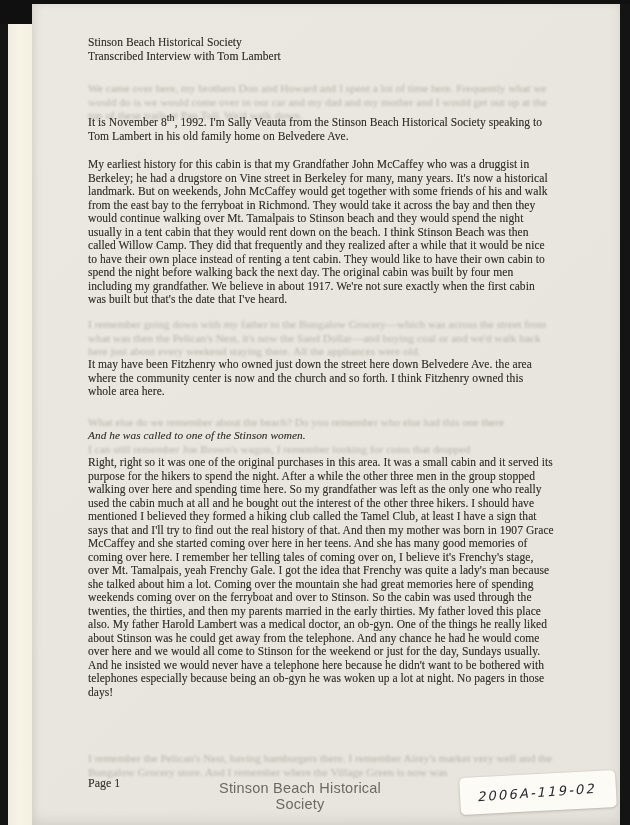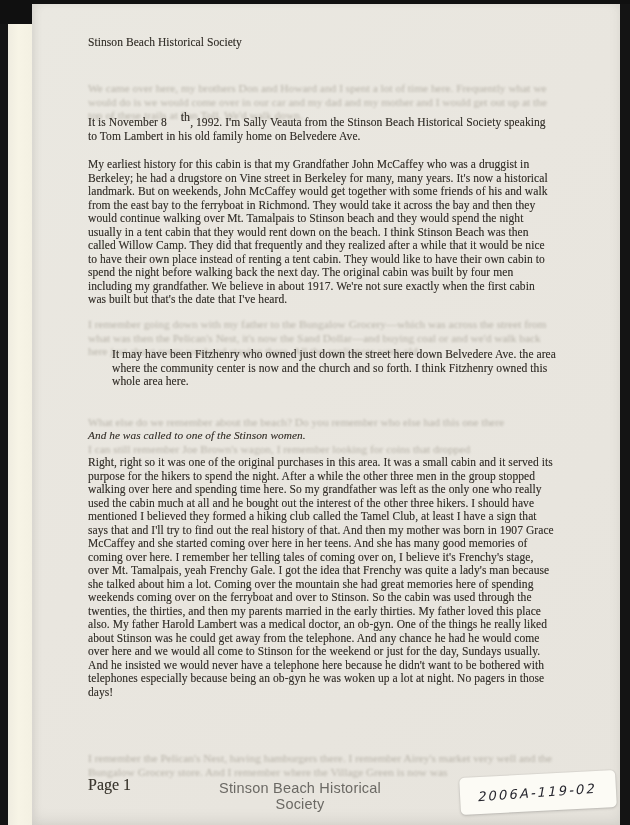--- a/index.html
+++ b/index.html
@@ -18,34 +18,34 @@
     background:linear-gradient(135deg,#eae8e1 0%,#e9e6df 45%,#e7e4dd 100%);
     box-shadow:inset 0 -6px 14px rgba(0,0,0,0.06), inset 3px 0 8px rgba(0,0,0,0.05);
     z-index:2;
   }
   .tblock{
     position:absolute;left:56px;width:466px;
     font-size:11.55px;line-height:13.5px;color:#36322c;
     text-shadow:0 0 0.5px rgba(70,64,58,0.5);
     letter-spacing:0.05px;
   }
-  .tblock sup{font-size:12px;line-height:0;margin-left:14px;}
+  .tblock sup{font-size:10px;line-height:0;}
   .q{
     font-style:italic;color:#3a352e;font-size:11.3px;
   }
   .ghost{
     position:absolute;left:56px;width:468px;overflow:hidden;
     font-size:11.4px;line-height:13.5px;
     color:#8f897c;opacity:0.55;filter:blur(1.1px);
     z-index:0;
   }
   .above{z-index:3;}
   .footer-pagenum{
     position:absolute;left:56px;top:772px;
-    font-size:16px;color:#3b372f;z-index:3;
+    font-size:12px;color:#3b372f;z-index:3;
     text-shadow:0 0 0.5px rgba(70,64,58,0.5);
   }
   .watermark{
     position:absolute;left:168px;top:776px;width:200px;
     font-family:"Liberation Sans", sans-serif;
     font-size:14.5px;color:#6b6964;letter-spacing:0.2px;
     text-align:center;z-index:3;
   }
   .archive-label{
     position:absolute;left:428px;top:770px;width:156px;height:37px;
@@ -75,28 +75,29 @@
 <div class="page">
 
   <div class="ghost" style="top:78px;height:41px;">We came over here, my brothers Don and Howard and I spent a lot of time here. Frequently what we would do is we would come over in our car and my dad and my mother and I would get out up at the top of these trails at Pan Toll.  We'd walk down.</div>
   <div class="ghost" style="top:314px;height:41px;">I remember going down with my father to the Bungalow Grocery—which was across the street from what was then the Pelican's Nest, it's now the Sand Dollar—and buying coal or and we'd walk back here just about every weekend staying there.  All the appliances were old.</div>
   <div class="ghost" style="top:412px;height:14px;width:430px;">What else do we remember about the beach?  Do you remember who else had this one there</div>
   <div class="ghost" style="top:439px;height:14px;width:430px;">I can still remember Joe Brown's wagon, I remember looking for coins that dropped</div>
   <div class="ghost" style="top:748px;height:28px;">I remember the Pelican's Nest, having hamburgers there.  I remember Airey's market very well and the Bungalow Grocery store.  And I remember where the Village Green is now was</div>
 
   <div class="tblock above" style="top:32px;">
     <div>Stinson Beach Historical Society</div>
+    <div>Transcribed Interview with Tom Lambert</div>
   </div>
 
   <div class="tblock above" style="top:112px;"><span>It is November 8</span><sup>th</sup><span>, 1992.  I'm Sally Veauta from the Stinson Beach Historical Society speaking to Tom Lambert in his old family home on Belvedere Ave.</span></div>
 
   <div class="tblock above" style="top:154px;">My earliest history for this cabin is that my Grandfather John McCaffey who was a druggist in Berkeley; he had a drugstore on Vine street in Berkeley for many, many years. It's now a historical landmark.  But on weekends, John McCaffey would get together with some friends of his and walk from the east bay to the ferryboat in Richmond.  They would take it across the bay and then they would continue walking over Mt. Tamalpais to Stinson beach and they would spend the night usually in a tent cabin that they would rent down on the beach.  I think Stinson Beach was then called Willow Camp.  They did that frequently and they realized after a while that it would be nice to have their own place instead of renting a tent cabin.  They would like to have their own cabin to spend the night before walking back the next day.  The original cabin was built by four men including my grandfather.  We believe in about 1917.  We're not sure exactly when the first cabin was built but that's the date that I've heard.</div>
 
 
-  <div class="tblock above" style="top:344px;margin-left:24px;">It may have been Fitzhenry who owned just down the street here down Belvedere Ave. the area where the community center is now and the church and so forth.  I think Fitzhenry owned this whole area here.</div>
+  <div class="tblock above" style="top:354px;">It may have been Fitzhenry who owned just down the street here down Belvedere Ave. the area where the community center is now and the church and so forth.  I think Fitzhenry owned this whole area here.</div>
 
   <div class="tblock q above" style="top:425px;">And he was called to one of the Stinson women.</div>
 
   <div class="tblock above" style="top:452px;">Right, right so it was one of the original purchases in this area.  It was a small cabin and it served its purpose for the hikers to spend the night.  After a while the other three men in the group stopped walking over here and spending time here.  So my grandfather was left as the only one who really used the cabin much at all and he bought out the interest of the other three hikers.  I should have mentioned I believed they formed a hiking club called the Tamel Club, at least I have a sign that says that and I'll try to find out the real history of that.  And then my mother was born in 1907 Grace McCaffey and she started coming over here in her teens.  And she has many good memories of coming over here.  I remember her telling tales of coming over on, I believe it's Frenchy's stage, over Mt. Tamalpais, yeah Frenchy Gale.  I got the idea that Frenchy was quite a lady's man because she talked about him a lot.  Coming over the mountain she had great memories here of spending weekends coming over on the ferryboat and over to Stinson.  So the cabin was used through the twenties, the thirties, and then my parents married in the early thirties.  My father loved this place also.  My father Harold Lambert was a medical doctor, an ob-gyn.  One of the things he really liked about Stinson was he could get away from the telephone.  And any chance he had he would come over here and we would all come to Stinson for the weekend or just for the day, Sundays usually.  And he insisted we would never have a telephone here because he didn't want to be bothered with telephones especially because being an ob-gyn he was woken up a lot at night.  No pagers in those days!</div>
 
   <div class="footer-pagenum">Page 1</div>
   <div class="watermark">Stinson Beach Historical Society</div>
   <div class="archive-label">
     <span class="code">2006A-119-02</span>
   </div>

